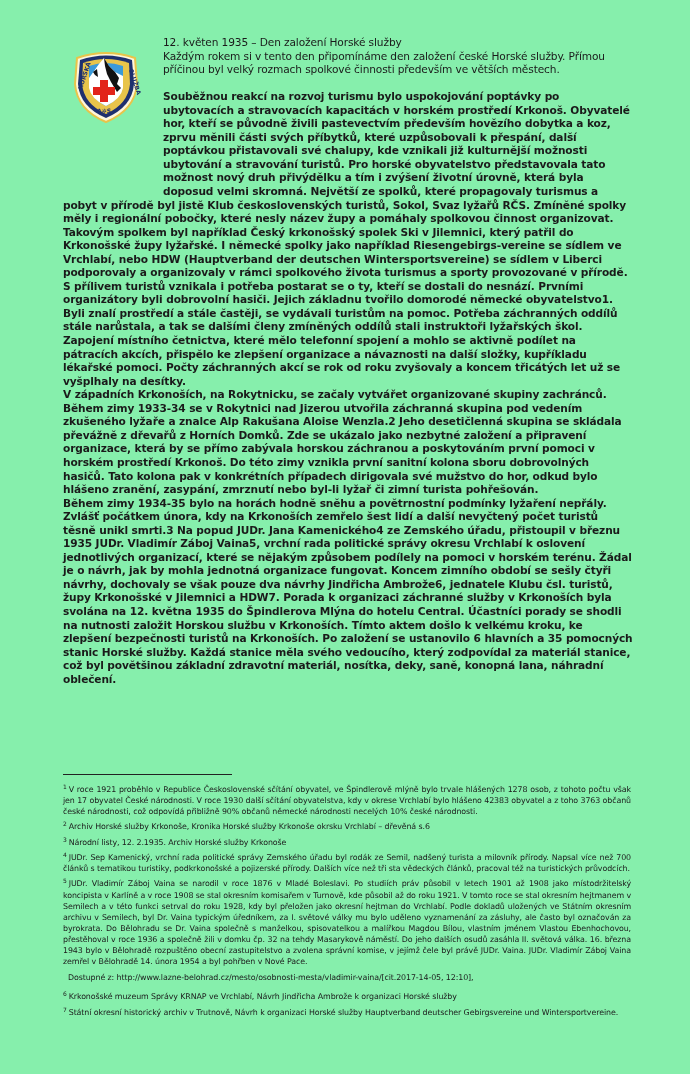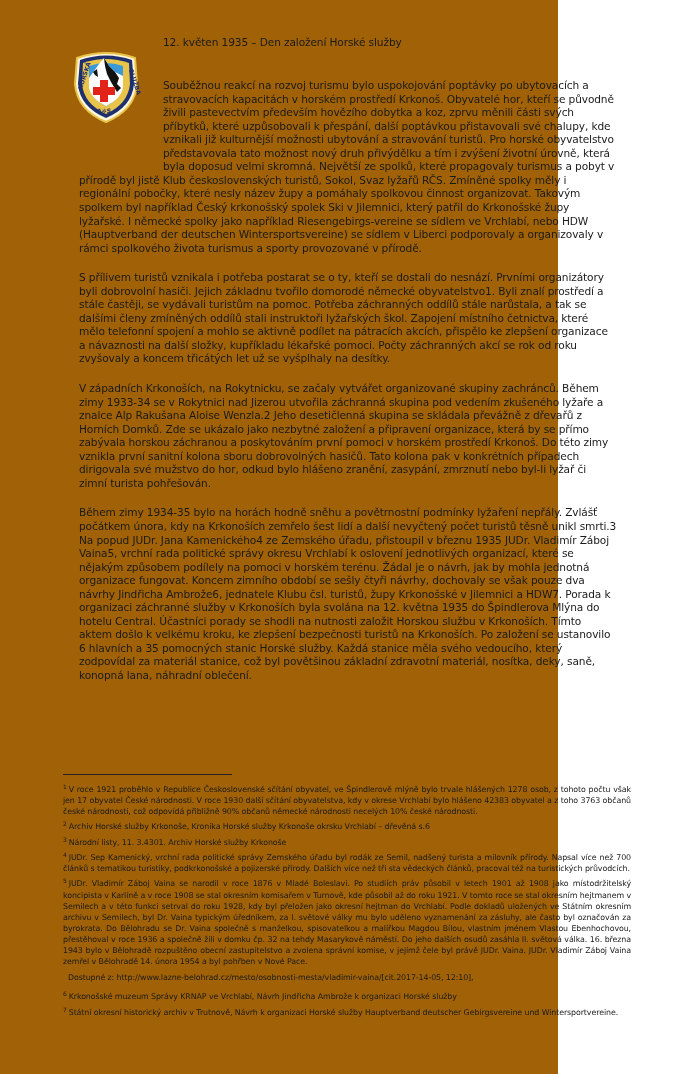--- a/index.html
+++ b/index.html
@@ -1,25 +1,25 @@
 <!DOCTYPE html>
 <html><head>
 <meta charset="utf-8">
 <style>
   html, body { margin: 0; padding: 0; background: #ffffff; }
   body { width: 690px; height: 1074px; position: relative; overflow: hidden;
          font-family: "DejaVu Sans", sans-serif; color: #1a1a1a; }
-  .page { position: absolute; left: 0; top: 0; width: 558px; height: 1074px; background: #a16207; }
+  .page { position: absolute; left: 0; top: 0; width: 690px; height: 1074px; background: #86efac; }
   .logo { position: absolute; left: 71px; top: 44px; width: 70px; height: 80px; }
   .body-text { position: absolute; left: 63px; top: 36px; width: 570px;
                font-size: 10.6px; line-height: 13.55px; letter-spacing: -0.12px; }
   .intro { margin-left: 100px; }
   .intro-gap { height: 13.55px; }
   .wrap-float { float: left; width: 100px; height: 108px; }
-  .para { margin: 16px; }
+  .para { margin: 0; font-weight: bold; }
   .footnote-sep { position: absolute; left: 63px; top: 774px; width: 169px; height: 1px; background: #222; }
   .footnotes { position: absolute; left: 63px; top: 781px; width: 568px;
                font-size: 7.9px; line-height: 11.1px; text-align: justify; letter-spacing: -0.1px; }
   .fn { margin: 0 0 1.2px 0; }
   .fn sup { font-size: 6px; vertical-align: 3px; margin-right: 2px; }
   .fn-cont { margin: 5px; }
 </style>
 </head>
 <body>
 
@@ -43,35 +43,36 @@
     <rect x="22" y="43" width="22" height="8" fill="#e2231a"></rect>
 
     <text x="11" y="46" font-size="6" font-weight="bold" fill="#1e2f6e" font-family="DejaVu Sans, sans-serif" transform="rotate(-72 11 46)">HORSKÁ</text>
     <text x="58" y="26" font-size="6" font-weight="bold" fill="#1e2f6e" font-family="DejaVu Sans, sans-serif" transform="rotate(72 58 26)">SLUŽBA</text>
     <text x="26" y="69" font-size="6" font-weight="bold" fill="#1e2f6e" font-family="DejaVu Sans, sans-serif">A✲S</text>
   </svg>
 
   <div class="body-text">
     <div class="intro">
       <div>12. květen 1935 – Den založení Horské služby</div>
+      <div>Každým rokem si v tento den připomínáme den založení české Horské služby. Přímou příčinou byl velký rozmach spolkové činnosti především ve větších městech.</div>
     </div>
     <div class="intro-gap"></div>
     <div class="wrap-float"></div>
     <p class="para">Souběžnou reakcí na rozvoj turismu bylo uspokojování poptávky po ubytovacích a stravovacích kapacitách v horském prostředí Krkonoš. Obyvatelé hor, kteří se původně živili pastevectvím především hovězího dobytka a koz, zprvu měnili části svých příbytků, které uzpůsobovali k přespání, další poptávkou přistavovali své chalupy, kde vznikali již kulturnější možnosti ubytování a stravování turistů. Pro horské obyvatelstvo představovala tato možnost nový druh přivýdělku a tím i zvýšení životní úrovně, která byla doposud velmi skromná. Největší ze spolků, které propagovaly turismus a pobyt v přírodě byl jistě Klub československých turistů, Sokol, Svaz lyžařů RČS. Zmíněné spolky měly i regionální pobočky, které nesly název župy a pomáhaly spolkovou činnost organizovat. Takovým spolkem byl například Český krkonošský spolek Ski v Jilemnici, který patřil do Krkonošské župy lyžařské. I německé spolky jako například Riesengebirgs-vereine se sídlem ve Vrchlabí, nebo HDW (Hauptverband der deutschen Wintersportsvereine) se sídlem v Liberci podporovaly a organizovaly v rámci spolkového života turismus a sporty provozované v přírodě.</p>
     <p class="para">S přílivem turistů vznikala i potřeba postarat se o ty, kteří se dostali do nesnází. Prvními organizátory byli dobrovolní hasiči. Jejich základnu tvořilo domorodé německé obyvatelstvo1. Byli znalí prostředí a stále častěji, se vydávali turistům na pomoc. Potřeba záchranných oddílů stále narůstala, a tak se dalšími členy zmíněných oddílů stali instruktoři lyžařských škol. Zapojení místního četnictva, které mělo telefonní spojení a mohlo se aktivně podílet na pátracích akcích, přispělo ke zlepšení organizace a návaznosti na další složky, kupříkladu lékařské pomoci. Počty záchranných akcí se rok od roku zvyšovaly a koncem třicátých let už se vyšplhaly na desítky.</p>
     <p class="para">V západních Krkonoších, na Rokytnicku, se začaly vytvářet organizované skupiny zachránců. Během zimy 1933-34 se v Rokytnici nad Jizerou utvořila záchranná skupina pod vedením zkušeného lyžaře a znalce Alp Rakušana Aloise Wenzla.2 Jeho desetičlenná skupina se skládala převážně z dřevařů z Horních Domků. Zde se ukázalo jako nezbytné založení a připravení organizace, která by se přímo zabývala horskou záchranou a poskytováním první pomoci v horském prostředí Krkonoš. Do této zimy vznikla první sanitní kolona sboru dobrovolných hasičů. Tato kolona pak v konkrétních případech dirigovala své mužstvo do hor, odkud bylo hlášeno zranění, zasypání, zmrznutí nebo byl-li lyžař či zimní turista pohřešován.</p>
     <p class="para">Během zimy 1934-35 bylo na horách hodně sněhu a povětrnostní podmínky lyžaření nepřály. Zvlášť počátkem února, kdy na Krkonoších zemřelo šest lidí a další nevyčtený počet turistů těsně unikl smrti.3 Na popud JUDr. Jana Kamenického4 ze Zemského úřadu, přistoupil v březnu 1935 JUDr. Vladimír Záboj Vaina5, vrchní rada politické správy okresu Vrchlabí k oslovení jednotlivých organizací, které se nějakým způsobem podílely na pomoci v horském terénu. Žádal je o návrh, jak by mohla jednotná organizace fungovat. Koncem zimního období se sešly čtyři návrhy, dochovaly se však pouze dva návrhy Jindřicha Ambrože6, jednatele Klubu čsl. turistů, župy Krkonošské v Jilemnici a HDW7. Porada k organizaci záchranné služby v Krkonoších byla svolána na 12. května 1935 do Špindlerova Mlýna do hotelu Central. Účastníci porady se shodli na nutnosti založit Horskou službu v Krkonoších. Tímto aktem došlo k velkému kroku, ke zlepšení bezpečnosti turistů na Krkonoších. Po založení se ustanovilo 6 hlavních a 35 pomocných stanic Horské služby. Každá stanice měla svého vedoucího, který zodpovídal za materiál stanice, což byl povětšinou základní zdravotní materiál, nosítka, deky, saně, konopná lana, náhradní oblečení.</p>
   </div>
 
   <div class="footnote-sep"></div>
 
   <div class="footnotes">
     <p class="fn"><sup>1</sup><span>V roce 1921 proběhlo v Republice Československé sčítání obyvatel, ve Špindlerově mlýně bylo trvale hlášených 1278 osob, z tohoto počtu však jen 17 obyvatel České národnosti. V roce 1930 další sčítání obyvatelstva, kdy v okrese Vrchlabí bylo hlášeno 42383 obyvatel a z toho 3763 občanů české národnosti, což odpovídá přibližně 90% občanů německé národnosti necelých 10% české národnosti.</span></p>
     <p class="fn"><sup>2</sup><span>Archiv Horské služby Krkonoše, Kronika Horské služby Krkonoše okrsku Vrchlabí – dřevěná s.6</span></p>
-    <p class="fn"><sup>3</sup><span>Národní listy, 11. 3.4301. Archiv Horské služby Krkonoše</span></p>
+    <p class="fn"><sup>3</sup><span>Národní listy, 12. 2.1935. Archiv Horské služby Krkonoše</span></p>
     <p class="fn"><sup>4</sup><span>JUDr. Sep Kamenický, vrchní rada politické správy Zemského úřadu byl rodák ze Semil, nadšený turista a milovník přírody. Napsal více než 700 článků s tematikou turistiky, podkrkonošské a pojizerské přírody. Dalších více než tři sta vědeckých článků, pracoval též na turistických průvodcích.</span></p>
     <p class="fn"><sup>5</sup><span>JUDr. Vladimír Záboj Vaina se narodil v roce 1876 v Mladé Boleslavi. Po studiích práv působil v letech 1901 až 1908 jako místodržitelský koncipista v Karlíně a v roce 1908 se stal okresním komisařem v Turnově, kde působil až do roku 1921. V tomto roce se stal okresním hejtmanem v Semilech a v této funkci setrval do roku 1928, kdy byl přeložen jako okresní hejtman do Vrchlabí. Podle dokladů uložených ve Státním okresním archivu v Semilech, byl Dr. Vaina typickým úředníkem, za I. světové války mu bylo uděleno vyznamenání za zásluhy, ale často byl označován za byrokrata. Do Bělohradu se Dr. Vaina společně s manželkou, spisovatelkou a malířkou Magdou Bílou, vlastním jménem Vlastou Ebenhochovou, přestěhoval v roce 1936 a společně žili v domku čp. 32 na tehdy Masarykově náměstí. Do jeho dalších osudů zasáhla II. světová válka. 16. března 1943 bylo v Bělohradě rozpuštěno obecní zastupitelstvo a zvolena správní komise, v jejímž čele byl právě JUDr. Vaina. JUDr. Vladimír Záboj Vaina zemřel v Bělohradě 14. února 1954 a byl pohřben v Nové Pace.</span></p>
     <p class="fn-cont">Dostupné z: http://www.lazne-belohrad.cz/mesto/osobnosti-mesta/vladimir-vaina/[cit.2017-14-05, 12:10],</p>
     <p class="fn"><sup>6</sup><span>Krkonošské muzeum Správy KRNAP ve Vrchlabí, Návrh Jindřicha Ambrože k organizaci Horské služby</span></p>
     <p class="fn"><sup>7</sup><span>Státní okresní historický archiv v Trutnově, Návrh k organizaci Horské služby Hauptverband deutscher Gebirgsvereine und Wintersportvereine.</span></p>
   </div>
 
 </div>
 
 </body></html>

